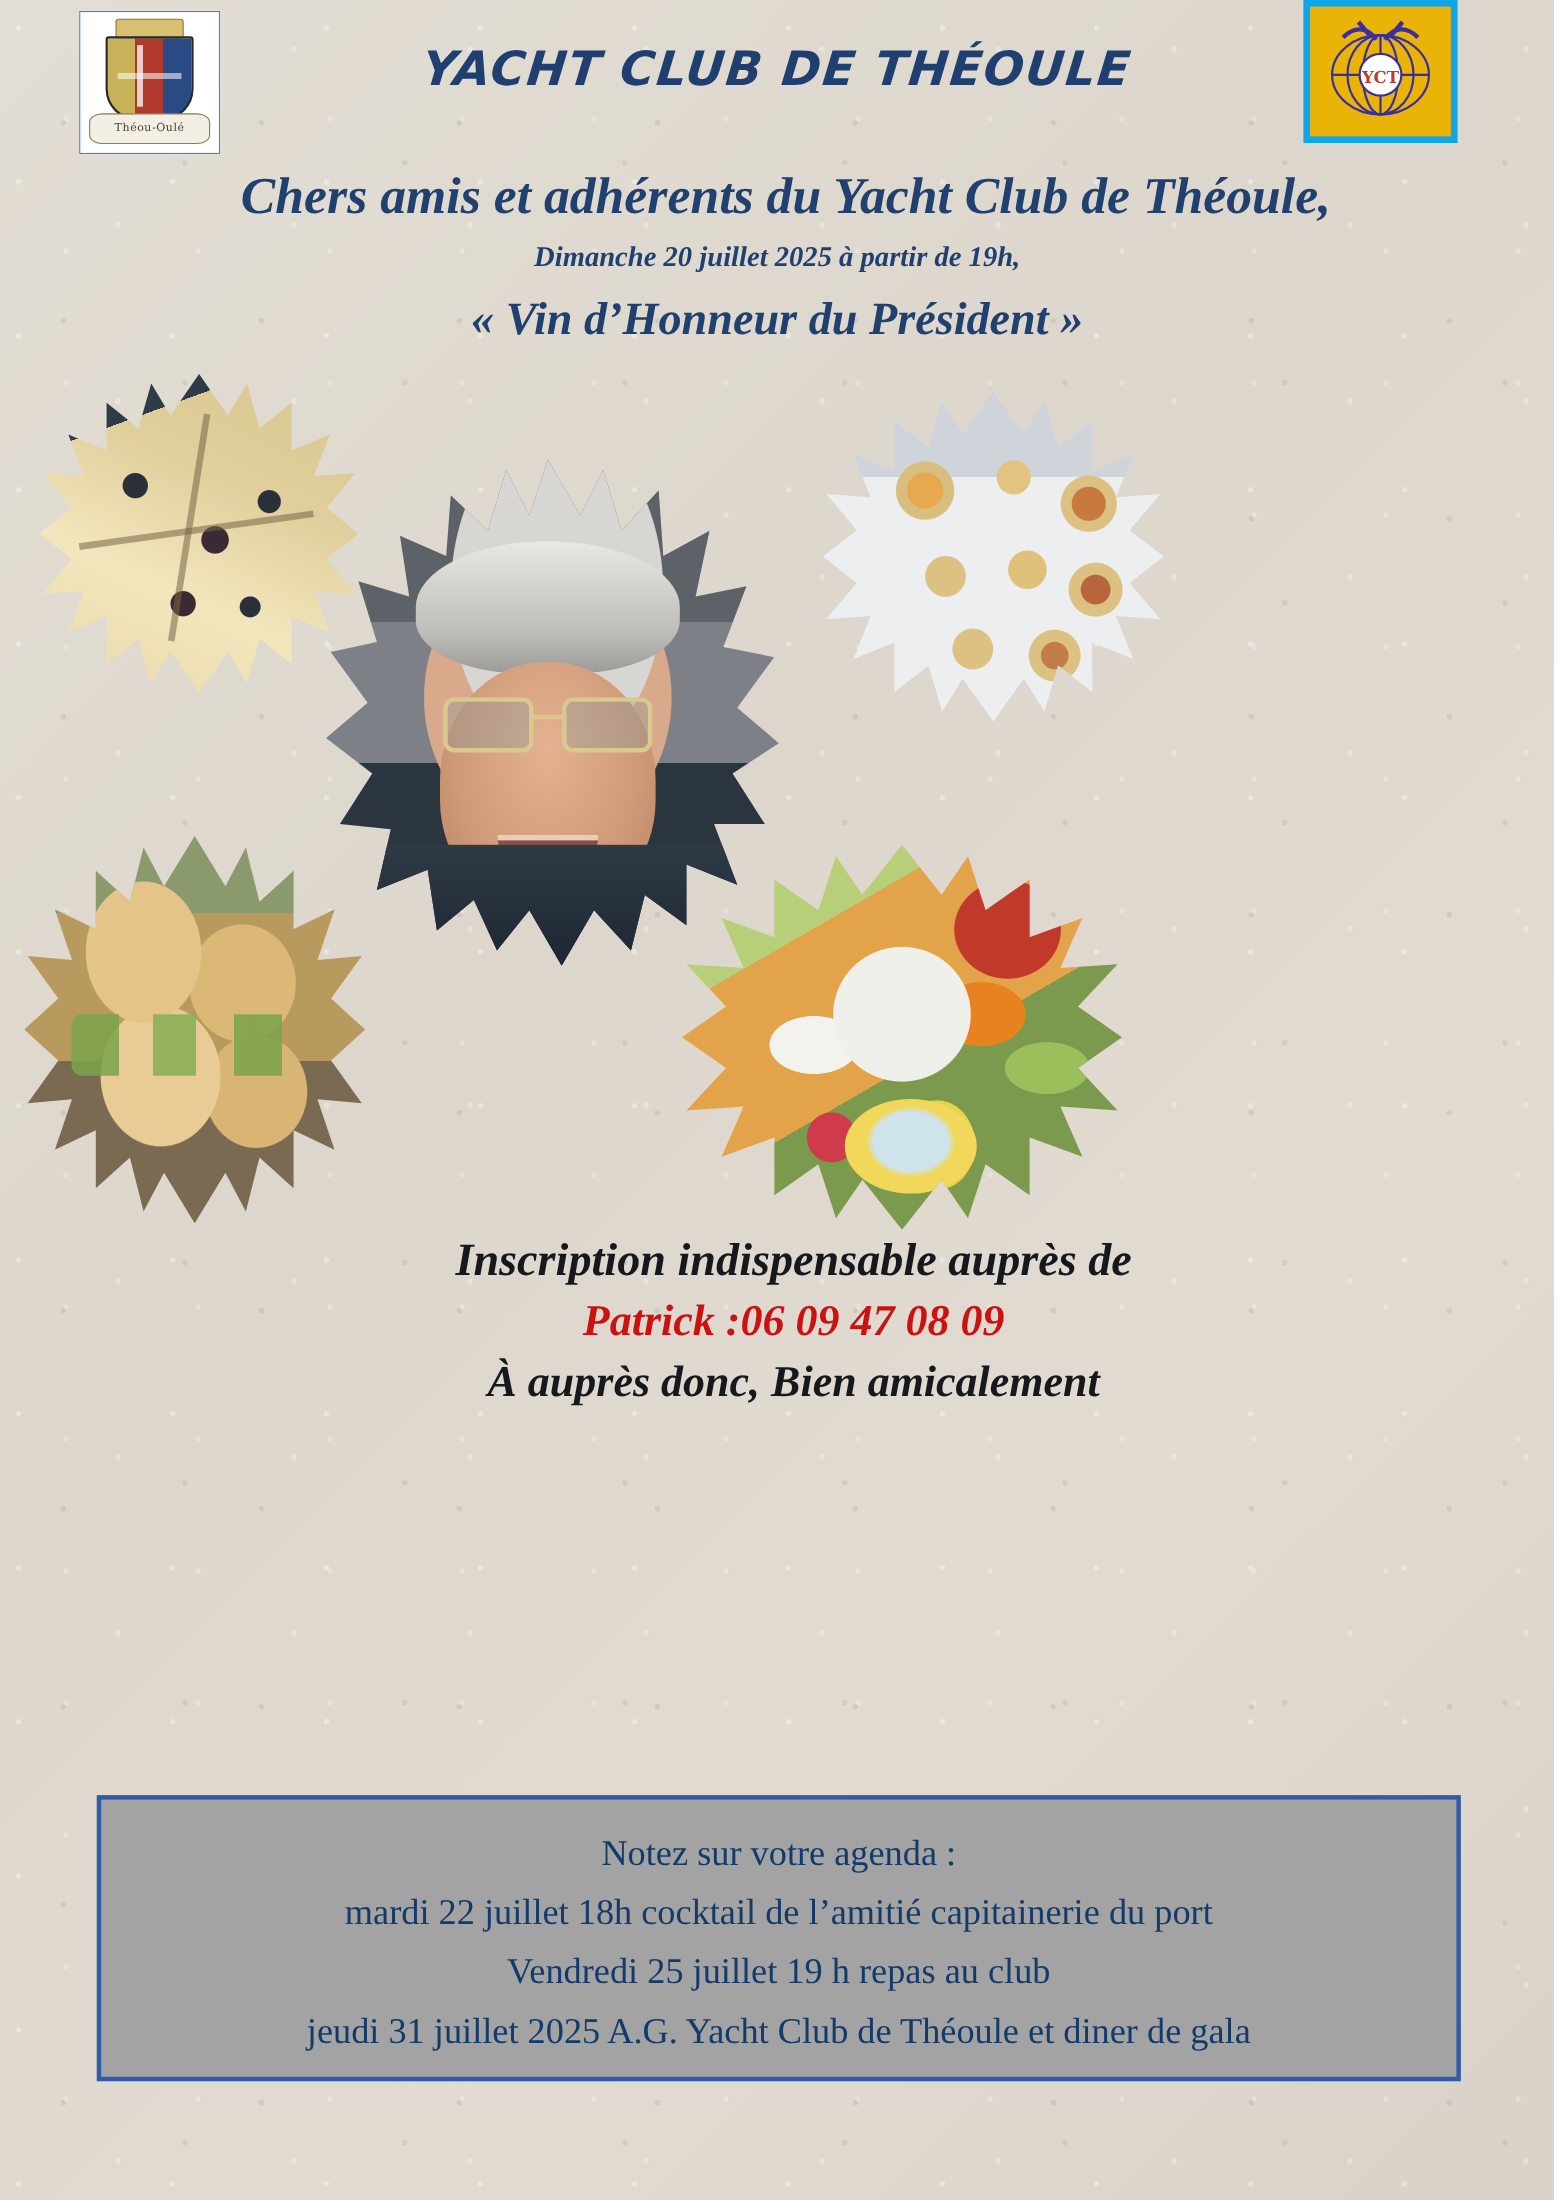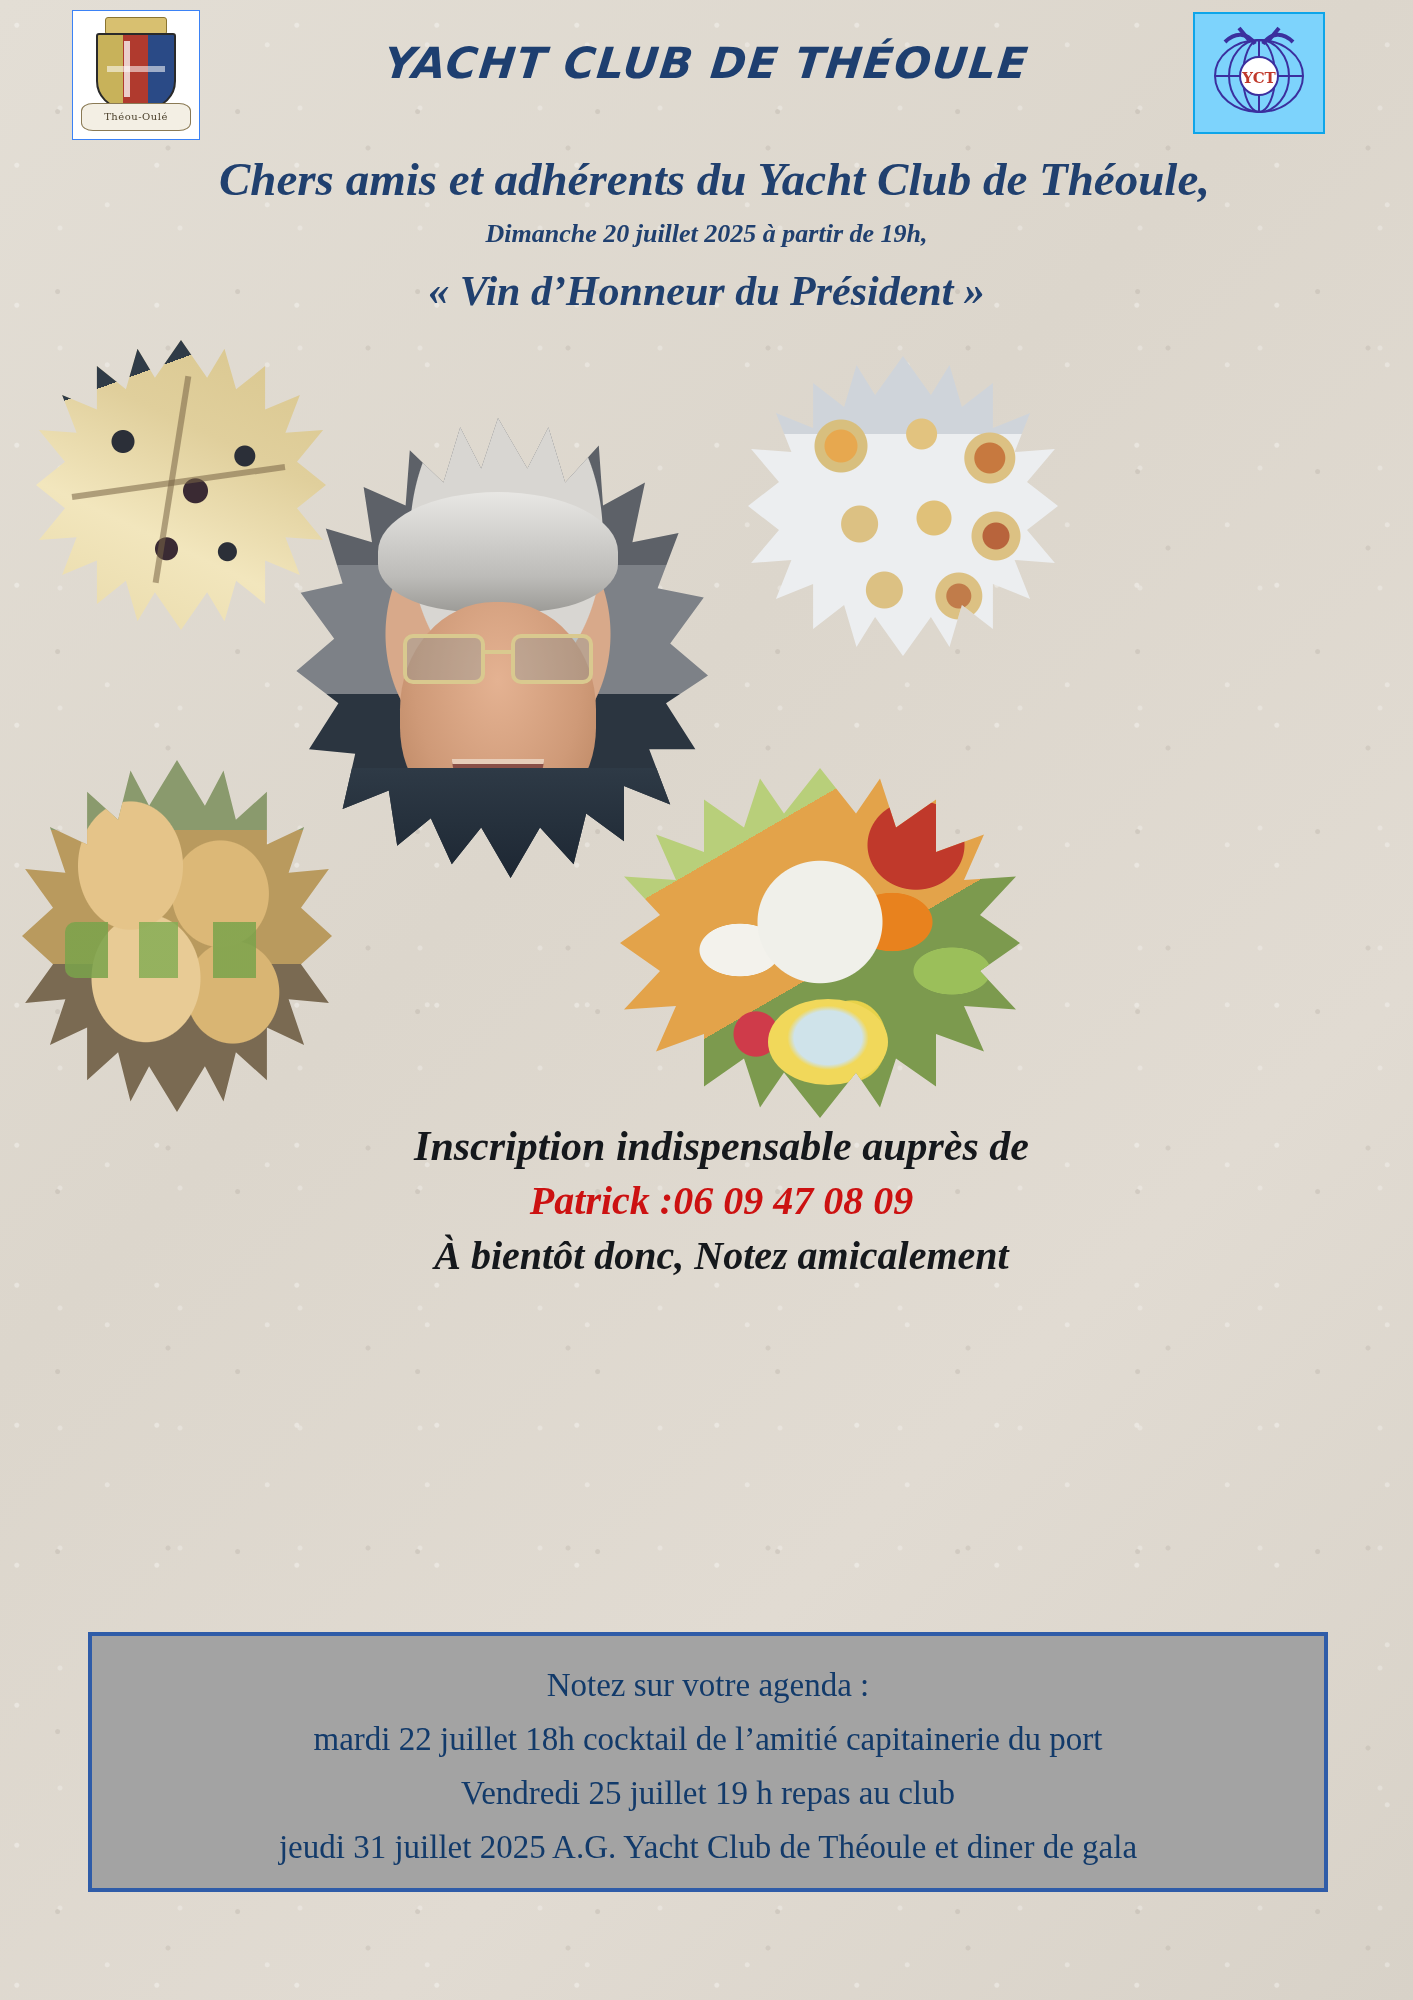--- a/index.html
+++ b/index.html
@@ -94,25 +94,25 @@
     font-style: italic;
     font-weight: bold;
     font-size: 43px;
     letter-spacing: 1.5px;
     color: #1e3f70;
     transform: skewX(-6deg);
   }
   .logo {
     position: absolute;
     right: 88px;
-    top: 12px;
+    top: 0;
     width: 128px;
     height: 118px;
-    background: #7dd3fc;
-    border: 2px solid #0ea5e9;
+    background: #eab308;
+    border: 6px solid #0ea5e9;
     overflow: hidden;
   }
   .logo svg { display: block; }
 
   
   .intro {
     position: absolute;
     left: 0;
     right: 0;
     top: 152px;
@@ -351,21 +351,21 @@
     <div class="lens l"></div>
     <div class="lens r"></div>
     <div class="bridge"></div>
   </div>
   <div class="collar"></div>
 </div>
 
 <div class="signup">
   <div class="line1">Inscription indispensable auprès de</div>
   <div class="line2">Patrick :06 09 47 08 09</div>
-  <div class="line3">À bientôt donc, Notez amicalement</div>
+  <div class="line3">À auprès donc, Bien amicalement</div>
 </div>
 
 <div class="agenda">
   <div class="row">Notez sur votre agenda :</div>
   <div class="row">mardi 22 juillet 18h cocktail de l’amitié capitainerie du port</div>
   <div class="row">Vendredi 25 juillet 19 h repas au club</div>
   <div class="row">jeudi 31 juillet 2025 A.G. Yacht Club de Théoule et diner de gala</div>
 </div>
 
 </body></html>

